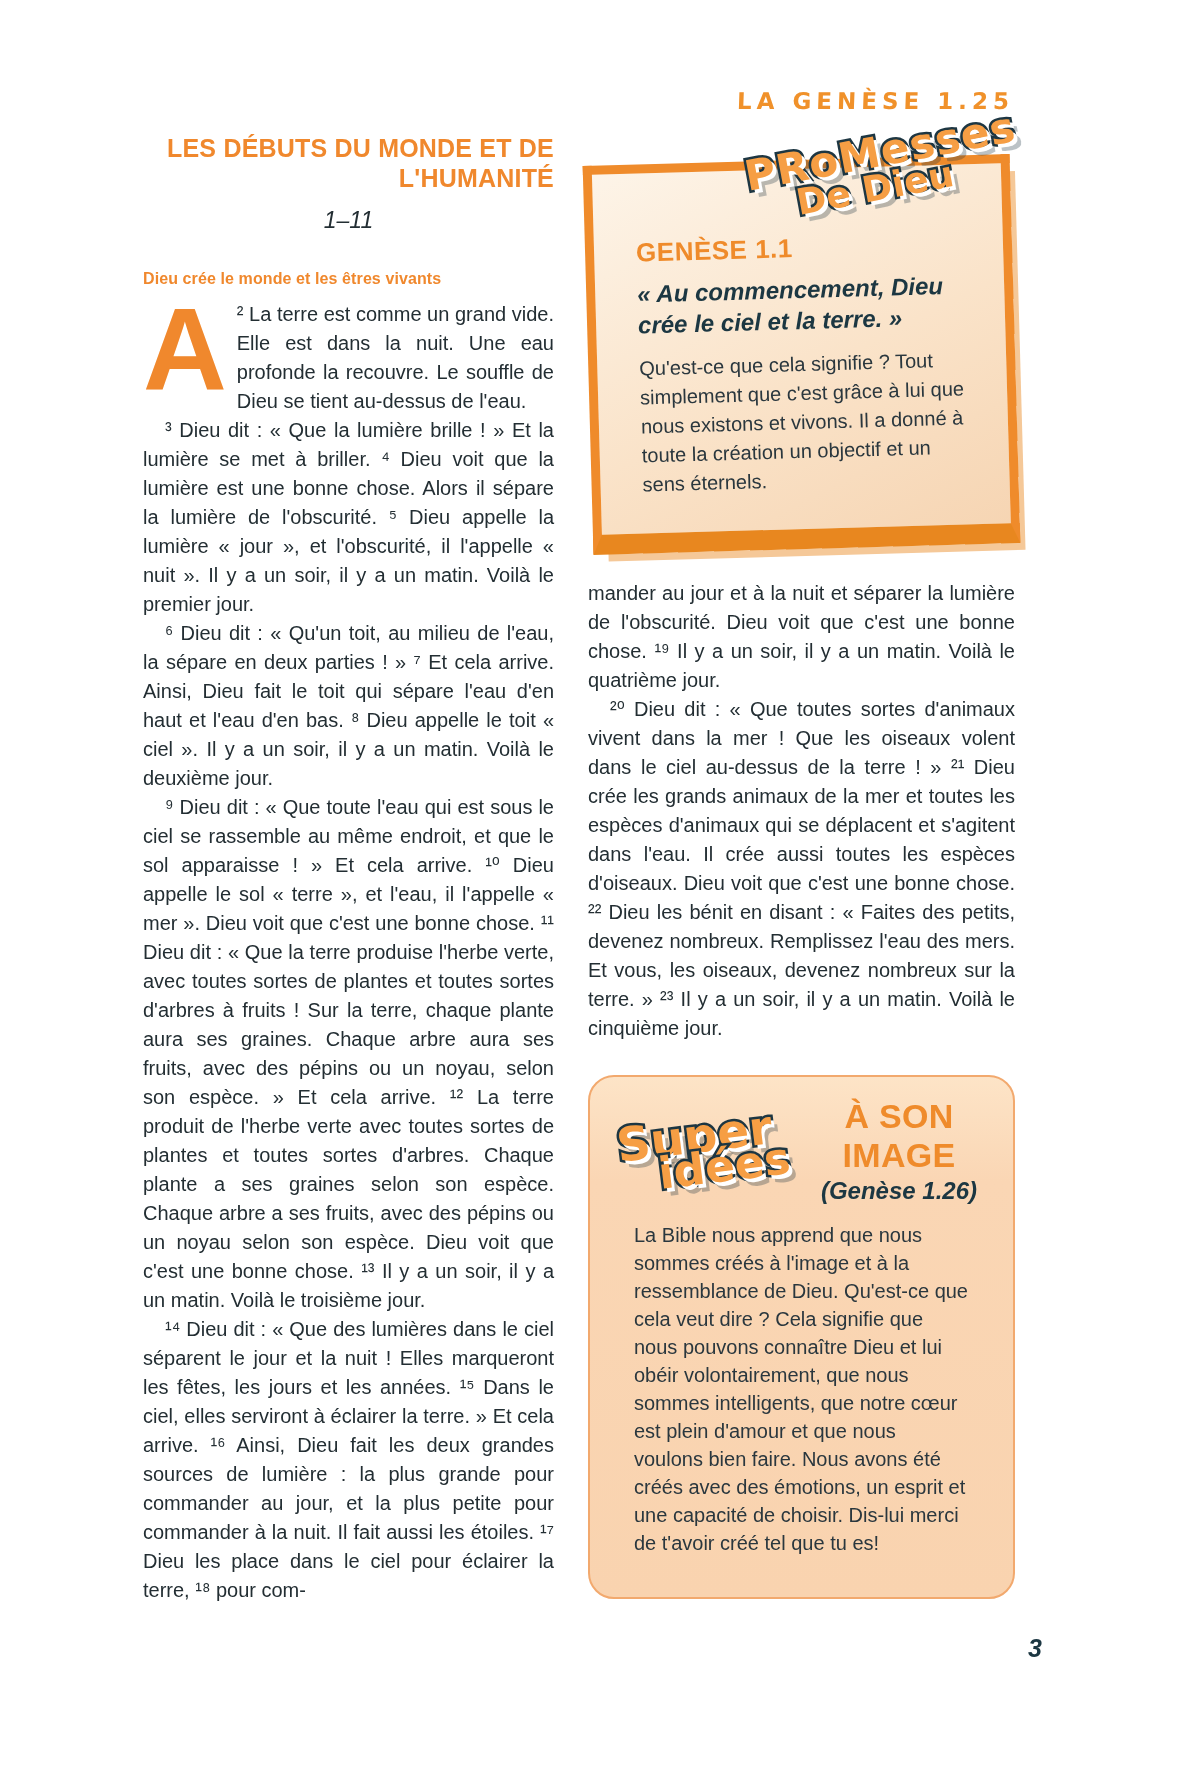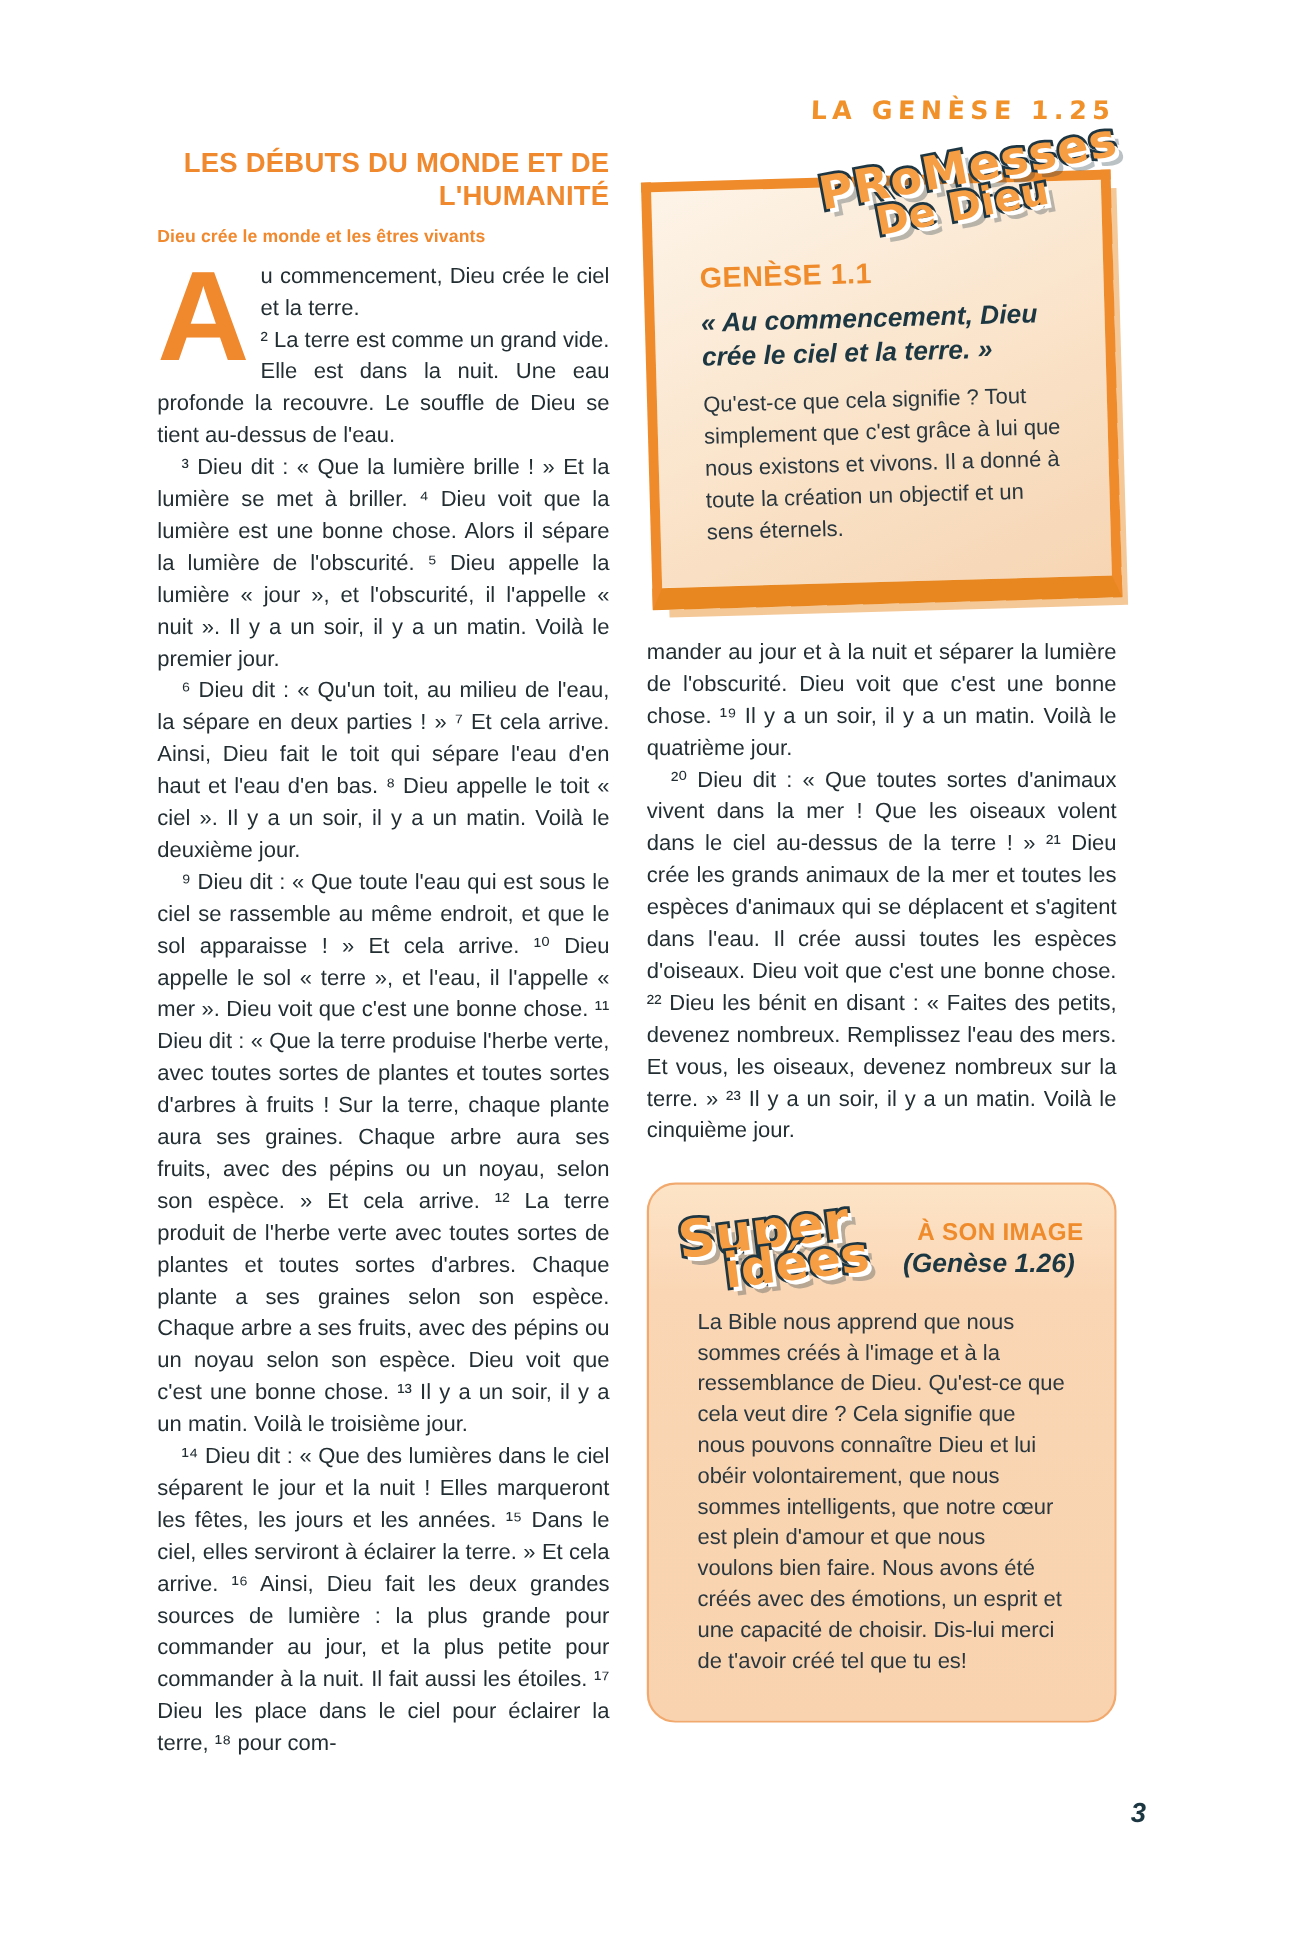--- a/index.html
+++ b/index.html
@@ -75,37 +75,37 @@
     box-sizing:border-box;width:427px;margin-top:32px;
     background:linear-gradient(180deg,#FDE4C7 0%,#FAD6B4 20%,#F9D3AF 100%);
     border:2px solid #F2A96E;border-radius:26px;
     padding:20px 28px 24px 28px;
   }
   .ideas-header{display:flex;align-items:center;margin-bottom:12px;}
   .ideas-logo{width:195px;flex:0 0 auto;transform:rotate(-7deg);margin-top:-4px;}
   .ideas-logo .l1{font-size:47px;}
   .ideas-logo .l2{font-size:44px;margin:-12px 0 0 38px;}
   .ideas-heading{flex:1;text-align:center;}
-  .ideas-title{color:#EF8B2B;font-weight:bold;font-size:22px;margin:0;letter-spacing:0.3px;text-align:right;}
+  .ideas-title{color:#EF8B2B;font-weight:bold;font-size:34px;margin:0;letter-spacing:0.3px;}
   .ideas-reference{color:#1C3742;font-weight:bold;font-style:italic;font-size:24px;margin:2px 0 0 0;text-align:center;}
   .ideas-body{font-size:20px;line-height:28px;color:#2A373E;margin:16px;text-align:left;}
 </style>
 </head>
 <body>
 
 <div class="page">
 
   <div class="running-head">LA GENÈSE 1.25</div>
 
   <div class="col-left">
     <h1 class="section-title">LES DÉBUTS DU MONDE ET DE L'HUMANITÉ</h1>
+    <div class="section-range">1–11</div>
     <h2 class="subheading">Dieu crée le monde et les êtres vivants</h2>
     <div class="body-text opening">
       <span class="drop-cap">A</span>
-    <p>u commencement, Dieu crée le ciel et la terre.</p>
         <p>² La terre est comme un grand vide. Elle est dans la nuit. Une eau profonde la recouvre. Le souffle de Dieu se tient au-dessus de l'eau.</p>
       </div>
     <div class="body-text lc-paragraphs">
         <p>³ Dieu dit : « Que la lumière brille ! » Et la lumière se met à briller. ⁴ Dieu voit que la lumière est une bonne chose. Alors il sépare la lumière de l'obscurité. ⁵ Dieu appelle la lumière « jour », et l'obscurité, il l'appelle « nuit ». Il y a un soir, il y a un matin. Voilà le premier jour.</p>
         <p>⁶ Dieu dit : « Qu'un toit, au milieu de l'eau, la sépare en deux parties ! » ⁷ Et cela arrive. Ainsi, Dieu fait le toit qui sépare l'eau d'en haut et l'eau d'en bas. ⁸ Dieu appelle le toit « ciel ». Il y a un soir, il y a un matin. Voilà le deuxième jour.</p>
         <p>⁹ Dieu dit : « Que toute l'eau qui est sous le ciel se rassemble au même endroit, et que le sol apparaisse ! » Et cela arrive. ¹⁰ Dieu appelle le sol « terre », et l'eau, il l'appelle « mer ». Dieu voit que c'est une bonne chose. ¹¹ Dieu dit : « Que la terre produise l'herbe verte, avec toutes sortes de plantes et toutes sortes d'arbres à fruits ! Sur la terre, chaque plante aura ses graines. Chaque arbre aura ses fruits, avec des pépins ou un noyau, selon son espèce. » Et cela arrive. ¹² La terre produit de l'herbe verte avec toutes sortes de plantes et toutes sortes d'arbres. Chaque plante a ses graines selon son espèce. Chaque arbre a ses fruits, avec des pépins ou un noyau selon son espèce. Dieu voit que c'est une bonne chose. ¹³ Il y a un soir, il y a un matin. Voilà le troisième jour.</p>
         <p>¹⁴ Dieu dit : « Que des lumières dans le ciel séparent le jour et la nuit ! Elles marqueront les fêtes, les jours et les années. ¹⁵ Dans le ciel, elles serviront à éclairer la terre. » Et cela arrive. ¹⁶ Ainsi, Dieu fait les deux grandes sources de lumière : la plus grande pour commander au jour, et la plus petite pour commander à la nuit. Il fait aussi les étoiles. ¹⁷ Dieu les place dans le ciel pour éclairer la terre, ¹⁸ pour com-</p>
       </div>
   </div>
 

